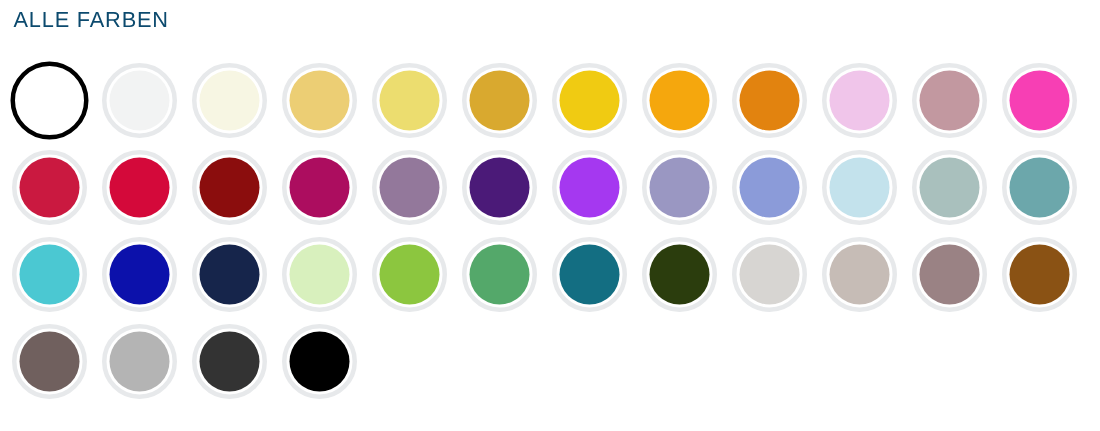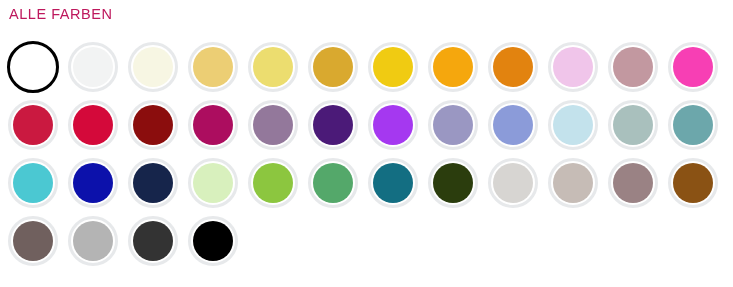--- a/index.html
+++ b/index.html
@@ -22,21 +22,21 @@
     background: #ffffff;
     box-sizing: border-box;
   }
 
   .panel-title {
     position: absolute;
     left: 9px;
     top: 4px;
     font-size: 14.5px;
     letter-spacing: 0.55px;
-    color: #be185d;
+    color: #0c4a6e;
     font-weight: 400;
     line-height: 20px;
     white-space: nowrap;
   }
 
   .swatch-grid {
     position: absolute;
     left: 0px;
     top: 38px;
     width: 733px;

